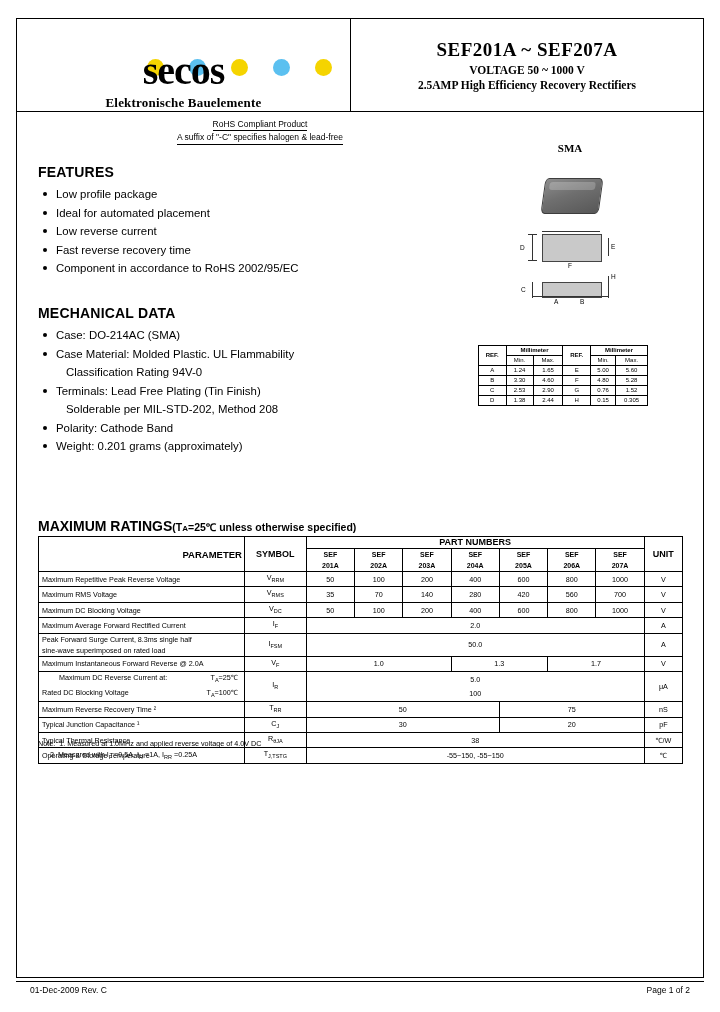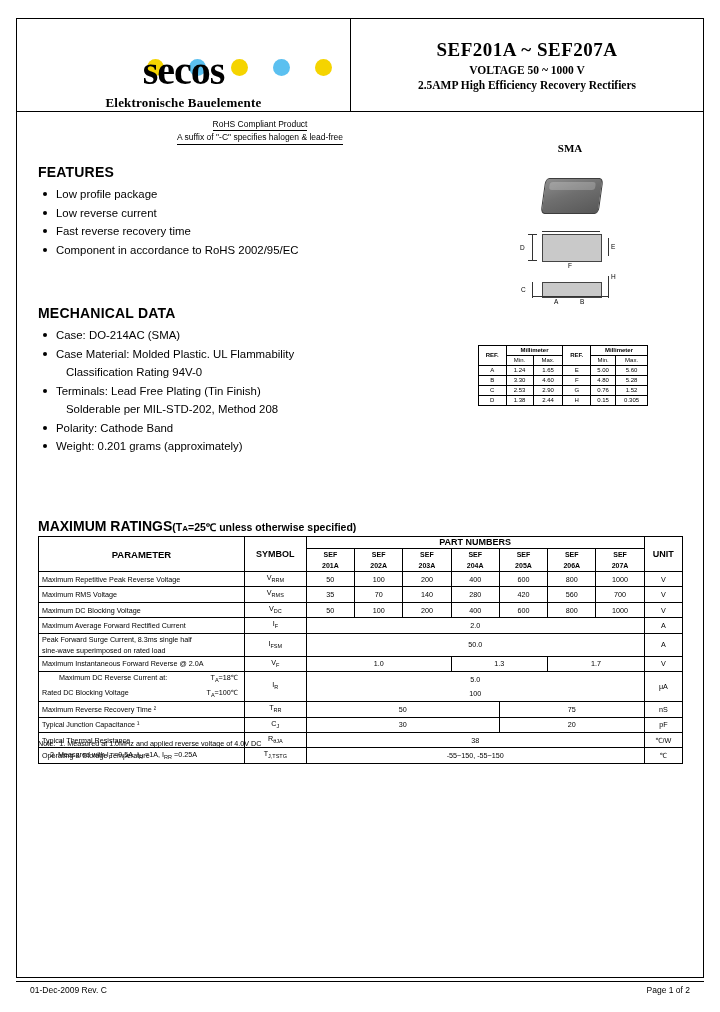--- a/index.html
+++ b/index.html
@@ -176,20 +176,21 @@
 
   <div class="rohs" data-name="rohs-note">
     <div data-name="rohs-line-1">RoHS Compliant Product</div><br>
     <div data-name="rohs-line-2">A suffix of "-C" specifies halogen &amp; lead-free</div>
   </div>
 
   <div id="features" data-name="features-section">
     <div class="sect-title" data-name="features-title">FEATURES</div>
     <ul class="bul" data-name="features-list">
       <li data-name="list-item">Low profile package</li>
+      <li data-name="list-item">Ideal for automated placement</li>
       <li data-name="list-item">Low reverse current</li>
       <li data-name="list-item">Fast reverse recovery time</li>
       <li data-name="list-item">Component in accordance to RoHS 2002/95/EC</li>
     </ul>
   </div>
 
   <div id="mech" data-name="mechanical-data-section">
     <div class="sect-title" data-name="mechanical-title">MECHANICAL DATA</div>
     <ul class="bul" data-name="mechanical-list">
       <li data-name="list-item">Case: DO-214AC (SMA)</li>
@@ -280,21 +281,21 @@
   </tbody>
     </table>
 
   <div class="mr-title" data-name="max-ratings-title">
     <span data-name="max-ratings-heading">MAXIMUM RATINGS</span><span class="small" data-name="max-ratings-cond-open">(T</span><span class="smaller" data-name="max-ratings-cond-sub">A</span><span class="small" data-name="max-ratings-cond-rest">=25℃ unless otherwise specified)</span>
   </div>
 
   <table class="main" data-name="maximum-ratings-table">
     <tbody>
         <tr data-name="table-head-row">
-      <th rowspan="2" style="width:210px;height:22px;" class="param-head" data-name="col-parameter">PARAMETER</th>
+      <th rowspan="2" style="width:210px;height:22px;text-align:right;" class="param-head" data-name="col-parameter">PARAMETER</th>
       <th rowspan="2" style="width:58px;" class="sym-head" data-name="col-symbol">SYMBOL</th>
       <th colspan="7" class="pn-head" data-name="col-part-numbers">PART NUMBERS</th>
       <th rowspan="2" style="width:34px;" class="unit-head" data-name="col-unit">UNIT</th>
     </tr>
     <tr data-name="table-head-row-2">
       <th style="width:45px;height:18px;" class="pn-cell" data-name="part-number-201a"><span data-name="pn-line1">SEF</span><br><span data-name="pn-line2">201A</span></th>
       <th style="width:45px;" class="pn-cell" data-name="part-number-202a"><span data-name="pn-line1">SEF</span><br><span data-name="pn-line2">202A</span></th>
       <th style="width:45px;" class="pn-cell" data-name="part-number-203a"><span data-name="pn-line1">SEF</span><br><span data-name="pn-line2">203A</span></th>
       <th style="width:45px;" class="pn-cell" data-name="part-number-204a"><span data-name="pn-line1">SEF</span><br><span data-name="pn-line2">204A</span></th>
       <th style="width:45px;" class="pn-cell" data-name="part-number-205a"><span data-name="pn-line1">SEF</span><br><span data-name="pn-line2">205A</span></th>
@@ -363,21 +364,21 @@
       <td data-name="symbol-cell"><span data-name="symbol-main">V</span><span class="sub" data-name="symbol-sub">F</span></td>
       <td colspan="3" data-name="value-cell-group">1.0</td>
       <td colspan="2" data-name="value-cell-group">1.3</td>
       <td colspan="2" data-name="value-cell-group">1.7</td>
       <td data-name="unit-cell">V</td>
     </tr>
 
     <tr data-name="table-row">
       <td class="left" style="border-bottom:none;padding-left:20px;" data-name="param-label">
         <span data-name="param-text">Maximum DC Reverse Current at:</span>
-        <span style="float:right;padding-right:4px;" data-name="param-condition"><span data-name="cond-main">T</span><span class="sub" data-name="cond-sub">A</span><span data-name="cond-rest">=18℃</span></span>
+        <span style="float:right;padding-right:4px;" data-name="param-condition"><span data-name="cond-main">T</span><span class="sub" data-name="cond-sub">A</span><span data-name="cond-rest">=25℃</span></span>
       </td>
       <td rowspan="2" data-name="symbol-cell"><span data-name="symbol-main">I</span><span class="sub" data-name="symbol-sub">R</span></td>
       <td colspan="7" style="border-bottom:none;" data-name="value-cell-span">5.0</td>
       <td rowspan="2" data-name="unit-cell">μA</td>
     </tr>
     <tr data-name="table-row-cont">
       <td class="left" style="border-top:none;" data-name="param-label-cont">
         <span data-name="param-text">Rated DC Blocking Voltage</span>
         <span style="float:right;padding-right:4px;" data-name="param-condition"><span data-name="cond-main">T</span><span class="sub" data-name="cond-sub">A</span><span data-name="cond-rest">=100℃</span></span>
       </td>

